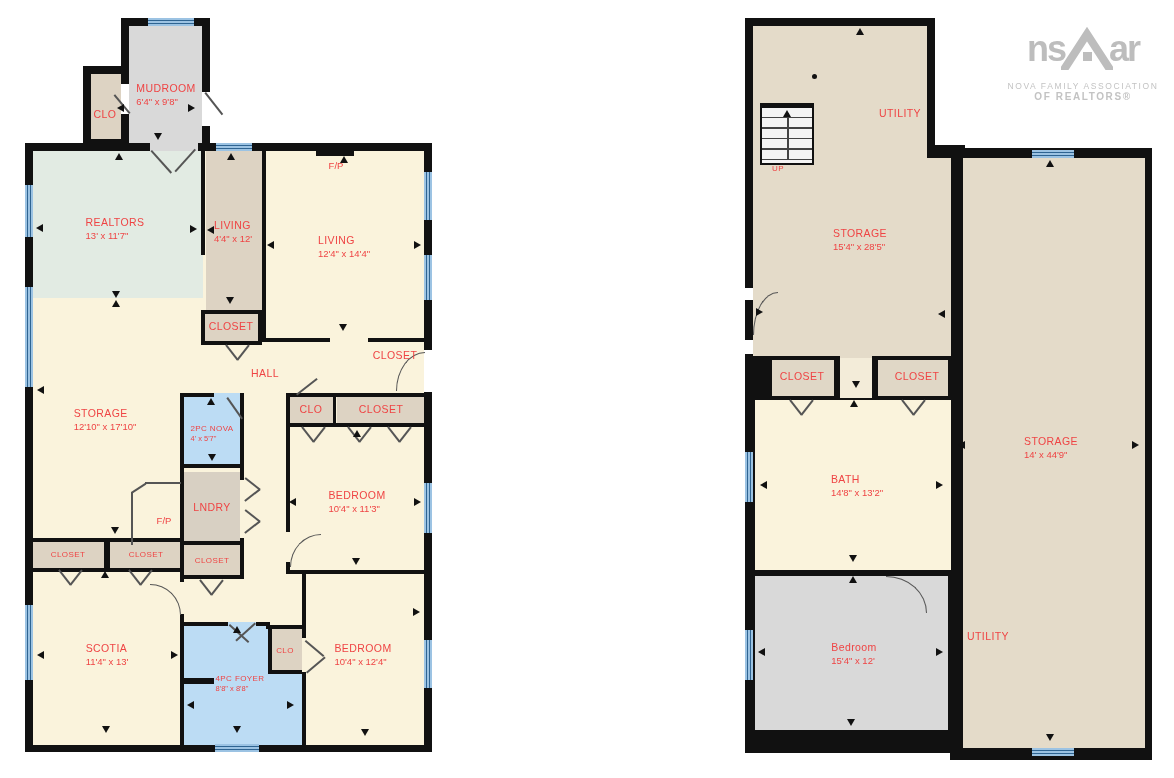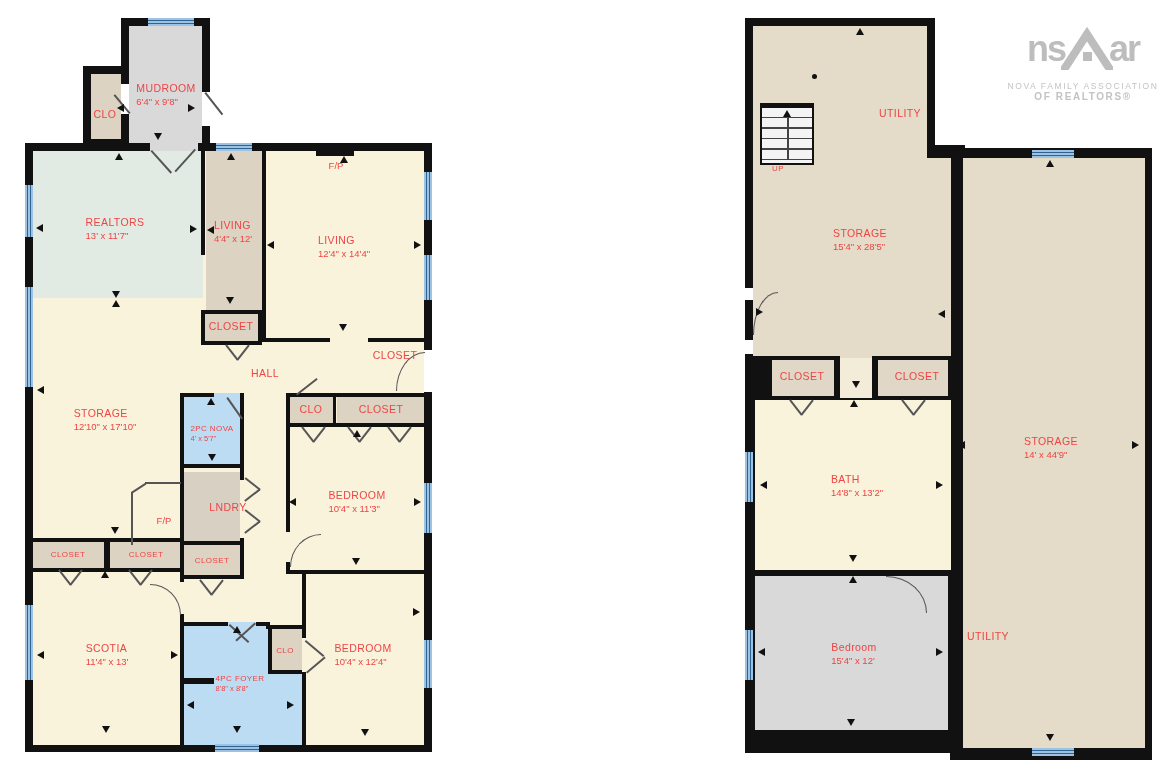--- a/index.html
+++ b/index.html
@@ -219,21 +219,21 @@
       <div class="n">HALL</div>
     </div>
     <div class="lbl" style="left:105px;top:420px">
       <div class="n">STORAGE</div>
       <div class="d">12'10" x 17'10"</div>
     </div>
     <div class="lbl sm" style="left:212px;top:434px">
       <div class="n">2PC NOVA</div>
       <div class="d">4' x 5'7"</div>
     </div>
-    <div class="lbl" style="left:228px;top:508px">
+    <div class="lbl" style="left:212px;top:508px">
       <div class="n">LNDRY</div>
     </div>
     <div class="lbl sm" style="left:212px;top:561px">
       <div class="n">CLOSET</div>
     </div>
     <div class="lbl" style="left:311px;top:410px">
       <div class="n">CLO</div>
     </div>
     <div class="lbl" style="left:381px;top:410px">
       <div class="n">CLOSET</div>

